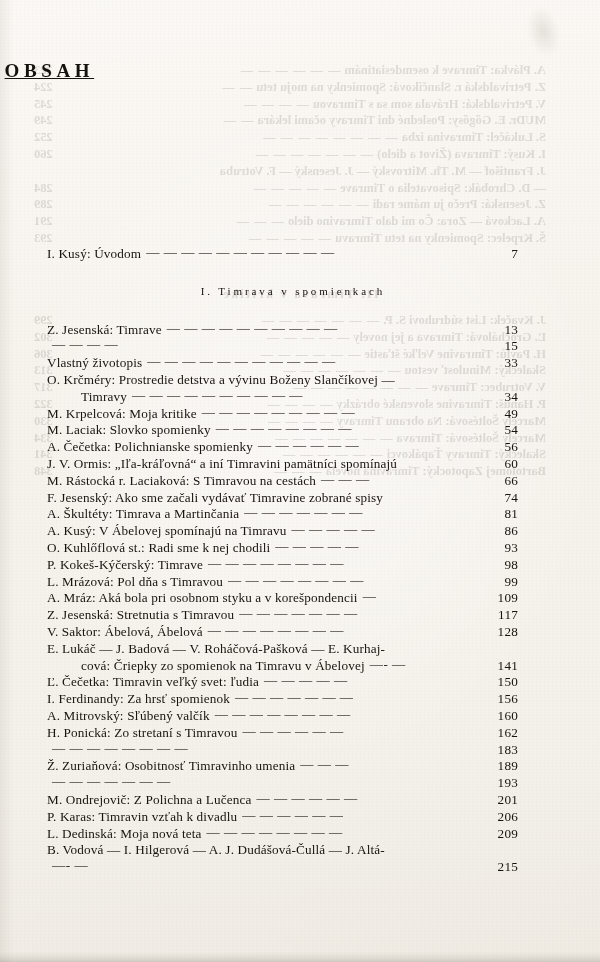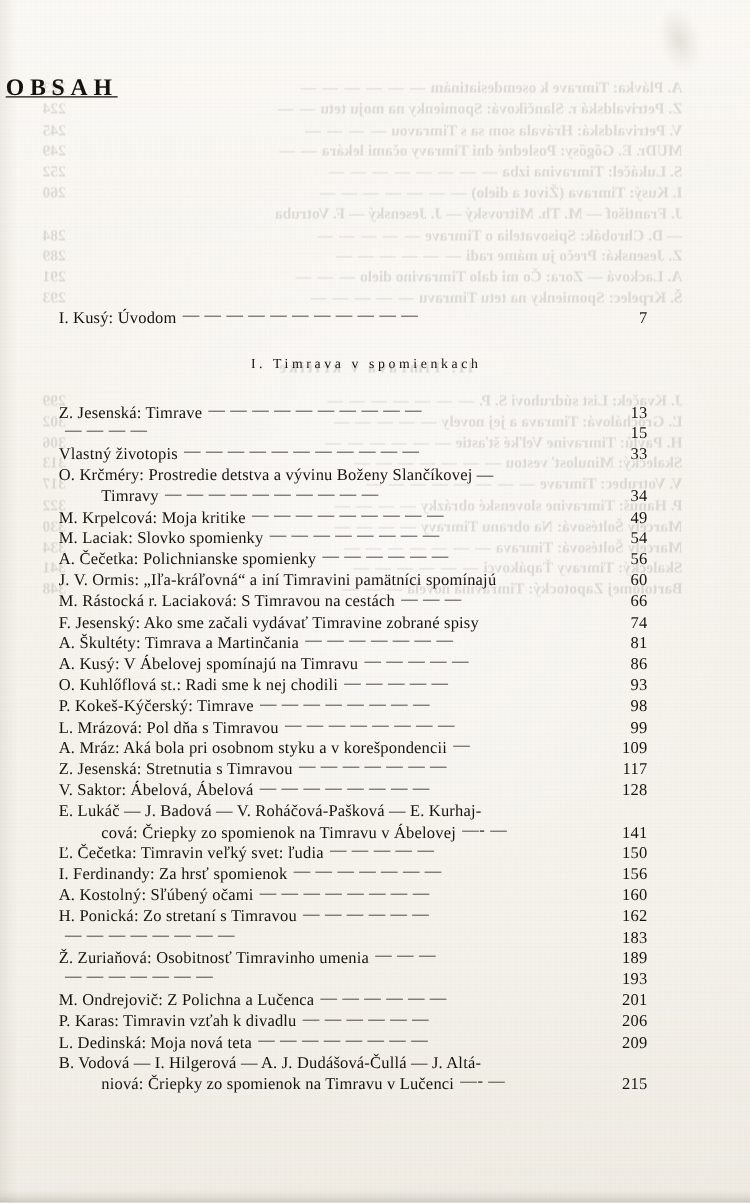--- a/index.html
+++ b/index.html
@@ -403,21 +403,21 @@
           <span class="title">Ľ. Čečetka: Timravin veľký svet: ľudia</span>
           <span class="leader">—   —   —   —   —</span>
           <span class="pageno">150</span>
         </div>
         <div class="entry">
           <span class="title">I. Ferdinandy: Za hrsť spomienok</span>
           <span class="leader">—   —   —   —   —   —   —</span>
           <span class="pageno">156</span>
         </div>
         <div class="entry">
-          <span class="title">A. Kostolný: Sľúbený očami</span>
+          <span class="title">A. Mitrovský: Sľúbený valčík</span>
           <span class="leader">—   —   —   —   —   —   —   —</span>
           <span class="pageno">160</span>
         </div>
         <div class="entry">
           <span class="title">H. Ponická: Zo stretaní s Timravou</span>
           <span class="leader">—   —   —   —   —   —</span>
           <span class="pageno">162</span>
         </div>
         <div class="entry">
           <span class="leader">—   —   —   —   —   —   —   —</span>
@@ -446,21 +446,20 @@
           <span class="title">L. Dedinská: Moja nová teta</span>
           <span class="leader">—   —   —   —   —   —   —   —</span>
           <span class="pageno">209</span>
         </div>
         <div class="entry">
           <span class="title">B. Vodová — I. Hilgerová — A. J. Dudášová-Čullá — J. Altá-</span>
           <span class="leader"></span>
           <span class="pageno"></span>
         </div>
         <div class="entry cont">
-          <span class="title">niová: Čriepky zo spomienok na Timravu v Lučenci</span>
           <span class="leader">—-   —</span>
           <span class="pageno">215</span>
         </div>
       </div>
 
   </div>
 </div>
 
 <div id="bottomedge"></div>
 

